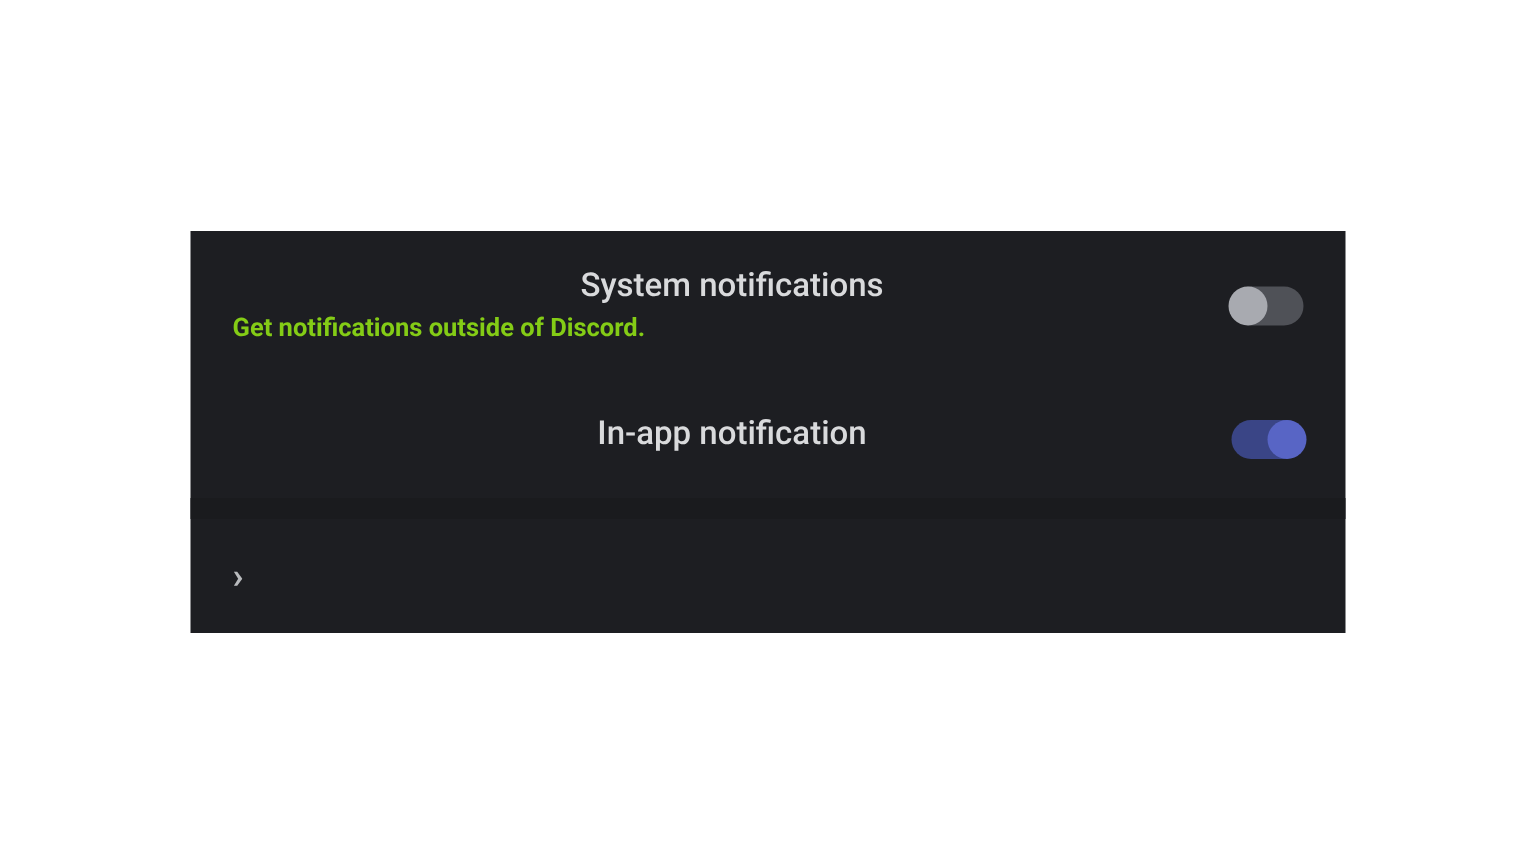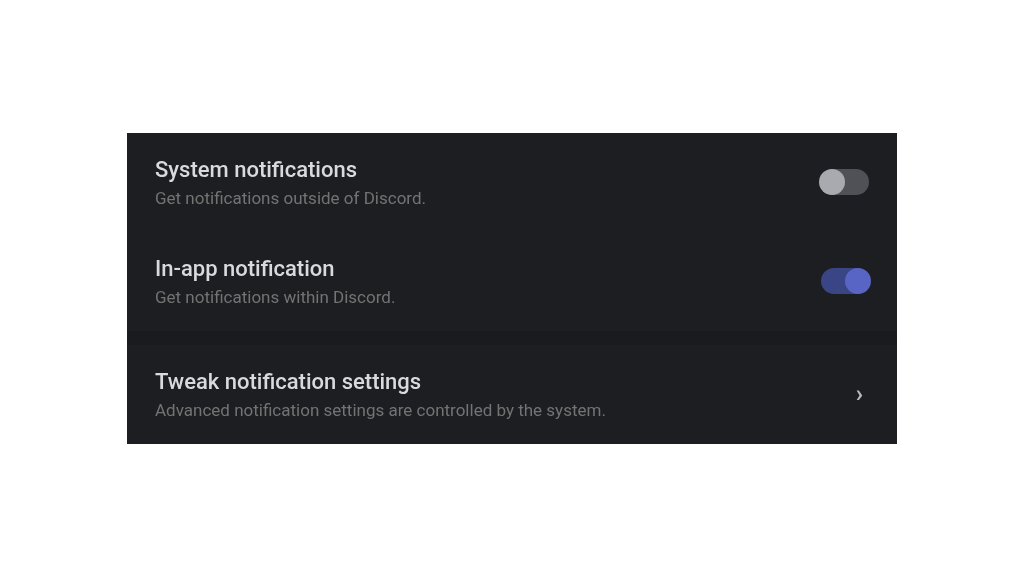--- a/index.html
+++ b/index.html
@@ -28,25 +28,26 @@
       padding: 24px 28px 24px 28px;
     }
     .setting-text {
       flex: 1;
     }
     .setting-title {
       color: #d9dadc;
       font-size: 22px;
       font-weight: 500;
       margin-bottom: 6px;
+      text-align: center;
     }
     .setting-desc {
-      color: #737373;
+      color: #84cc16;
       font-size: 17px;
-      font-weight: 400;
+      font-weight: 700;
     }
     .toggle {
       width: 48px;
       height: 26px;
       border-radius: 14px;
       position: relative;
       cursor: pointer;
     }
     .toggle.off {
       background: #4f5157;
@@ -91,30 +92,25 @@
       <div class="setting-desc">Get notifications outside of Discord.</div>
     </div>
     <div class="toggle off">
       <div class="toggle-knob"></div>
     </div>
   </div>
 
   <div class="setting-row">
     <div class="setting-text">
       <div class="setting-title">In-app notification</div>
-      <div class="setting-desc">Get notifications within Discord.</div>
     </div>
     <div class="toggle on">
       <div class="toggle-knob"></div>
     </div>
   </div>
 
   <div class="section-gap"></div>
 
   <div class="setting-row">
-    <div class="setting-text">
-      <div class="setting-title">Tweak notification settings</div>
-      <div class="setting-desc">Advanced notification settings are controlled by the system.</div>
-    </div>
     <div class="chevron">›</div>
   </div>
 
 </div>
 
 </body></html>

